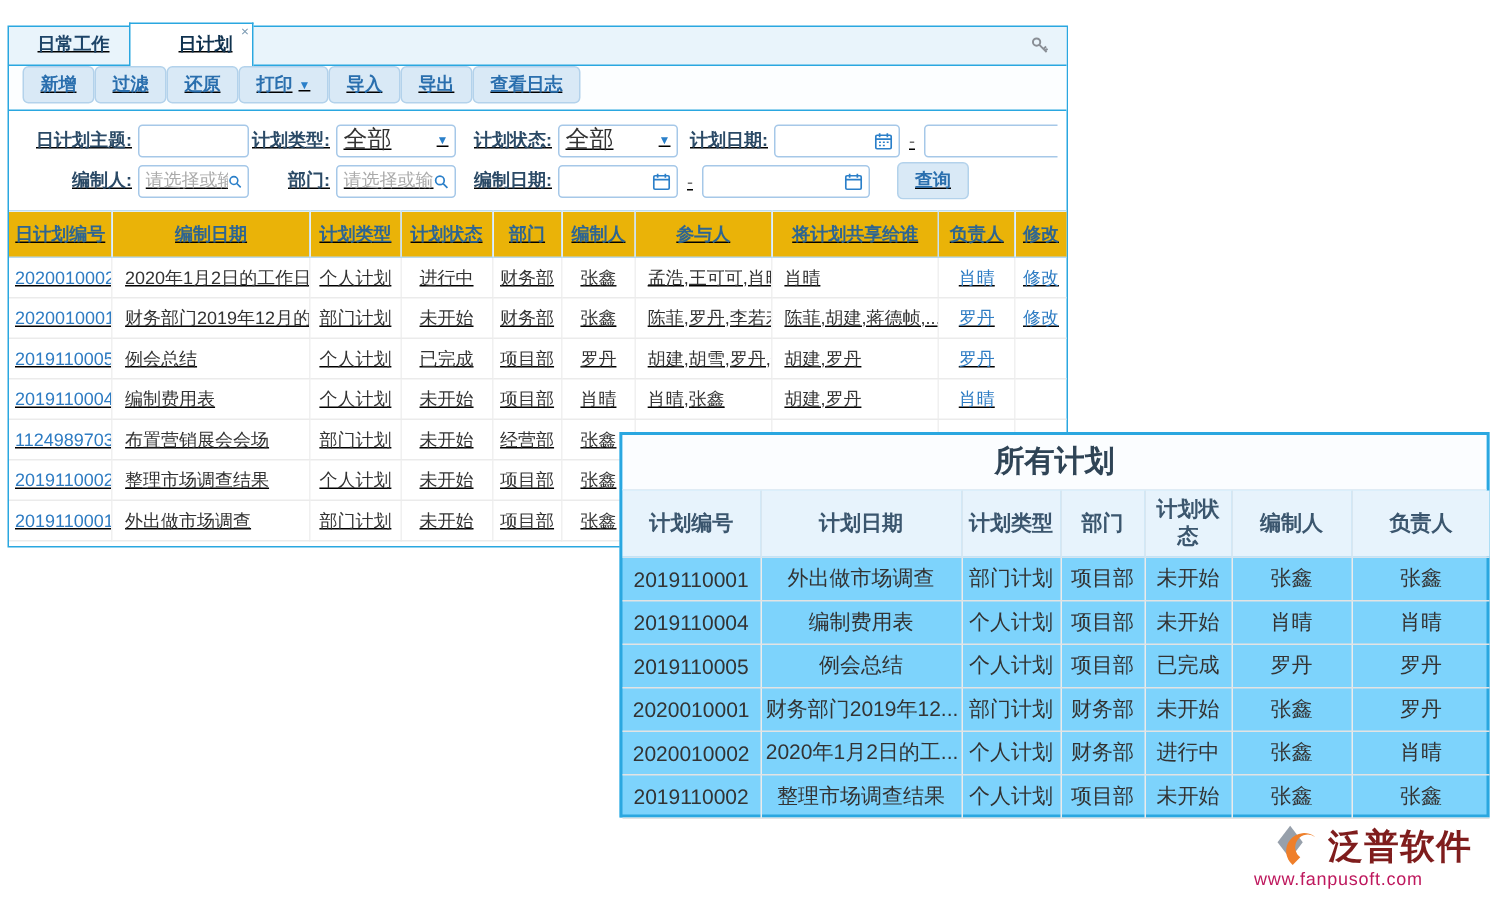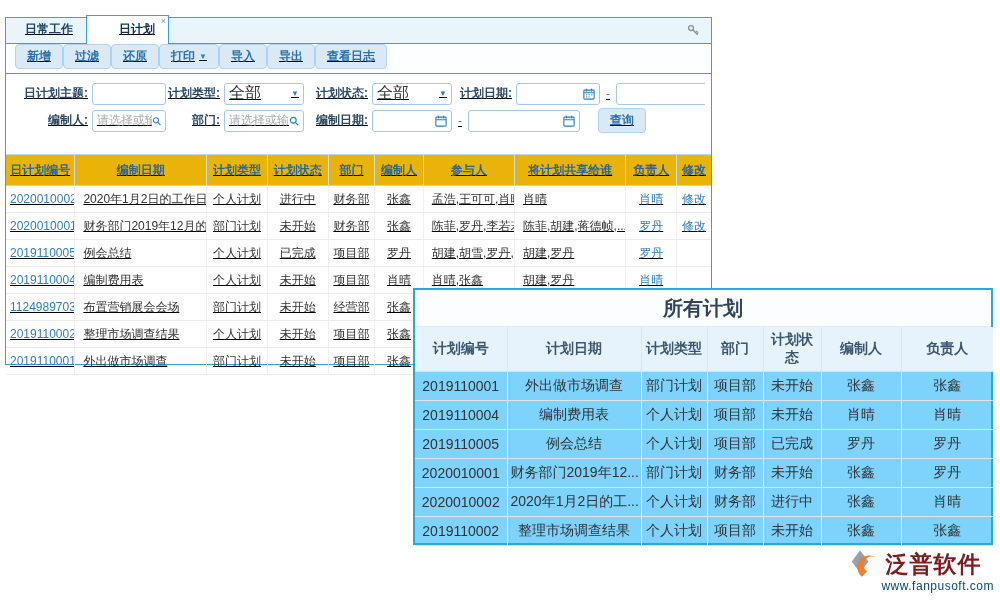--- a/index.html
+++ b/index.html
@@ -22,21 +22,21 @@
   .keybtn { align-self:center; margin-right:10px; width:16px; height:16px; display:flex;
     align-items:center; justify-content:center; }
 
   .toolbar { display:flex; align-items:flex-start; height:30px; padding:0 9px;
     background:#fcfeff; border-bottom:1px solid #2aa7e0; }
   .tbtn { display:inline-flex; align-items:center; gap:4px; background:#d9e9f6;
     border:1px solid #b3d2eb; color:#2a6fae; font-size:12px; font-weight:bold;
     padding:3px 11px; border-radius:4px; font-family:inherit; cursor:pointer; }
   .caret { font-size:8px; color:#2a7fc9; line-height:1; }
 
-  .filters { padding:5px 6px 21px; font-size:12px; color:#2b4a66; }
+  .filters { padding:5px 6px 7px; font-size:12px; color:#2b4a66; }
   .frow { display:flex; align-items:center; height:25px; margin-top:2px;
     white-space:nowrap; overflow:hidden; }
   .flbl { font-weight:bold; text-align:right; padding-right:4px; flex:none; }
   .w80{width:80px}.w58{width:58px}.w68{width:68px}.w64{width:64px}
   .inp { flex:none; display:inline-flex; align-items:center; justify-content:space-between;
     height:22px; border:1px solid #a6c8e8; border-radius:3px; background:#fff; padding:0 4px; }
   .i74{width:74px}.i80{width:80px}.i84{width:84px}.i105{width:105px}.i112{width:112px}
   .ph { color:#aaa; font-size:12px; overflow:hidden; }
   .selval { color:#333; font-size:16px; }
   .dash { width:16px; text-align:center; color:#666; flex:none; }
@@ -65,21 +65,21 @@
     padding:2px; }
   .grid2 td { height:29px; font-size:14px; color:#333; text-align:center;
     border-right:1px solid #ebebeb; border-bottom:1px solid #e3e3e3;
     overflow:hidden; white-space:nowrap; padding:0 3px; }
   .grid2 th:last-child, .grid2 td:last-child { border-right:none; }
 
   
   .brand { position:absolute; right:6px; top:548px; width:158px; z-index:6; }
   .brand-row { display:flex; align-items:center; justify-content:center; gap:3px; }
   .brand-name { font-size:23px; font-weight:bold; color:#7f1d1d; letter-spacing:1px; }
-  .brand-url { text-align:right; font-size:12px; color:#0c4a6e; letter-spacing:0.5px; margin-top:-1px; }
+  .brand-url { text-align:left; font-size:12px; color:#be185d; letter-spacing:0.5px; margin-top:-1px; }
 </style>
 </head>
 <body>
 
 <div class="stage">
 
   <div class="panel1">
 
     <div class="tabbar">
       <div class="tab">日常工作</div>

